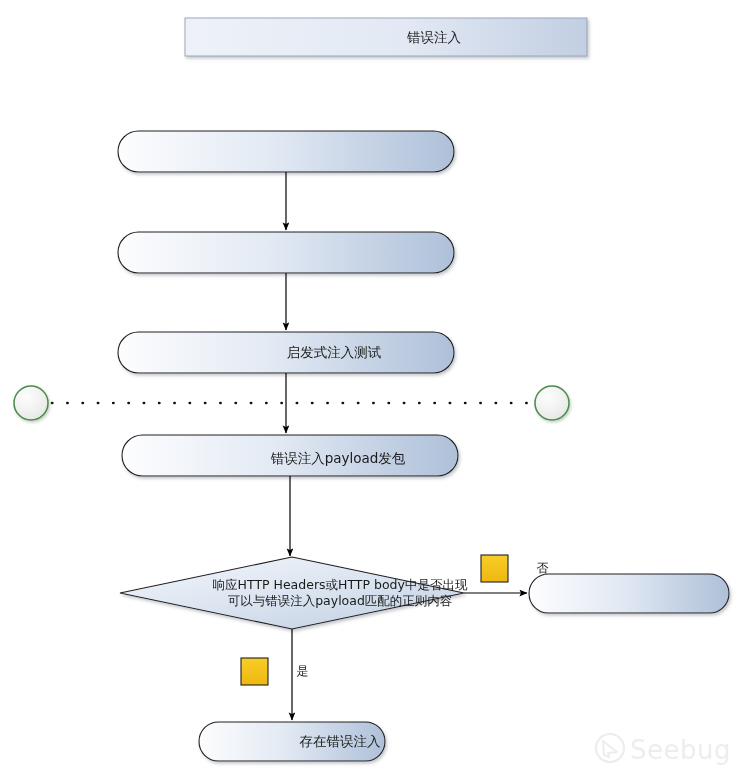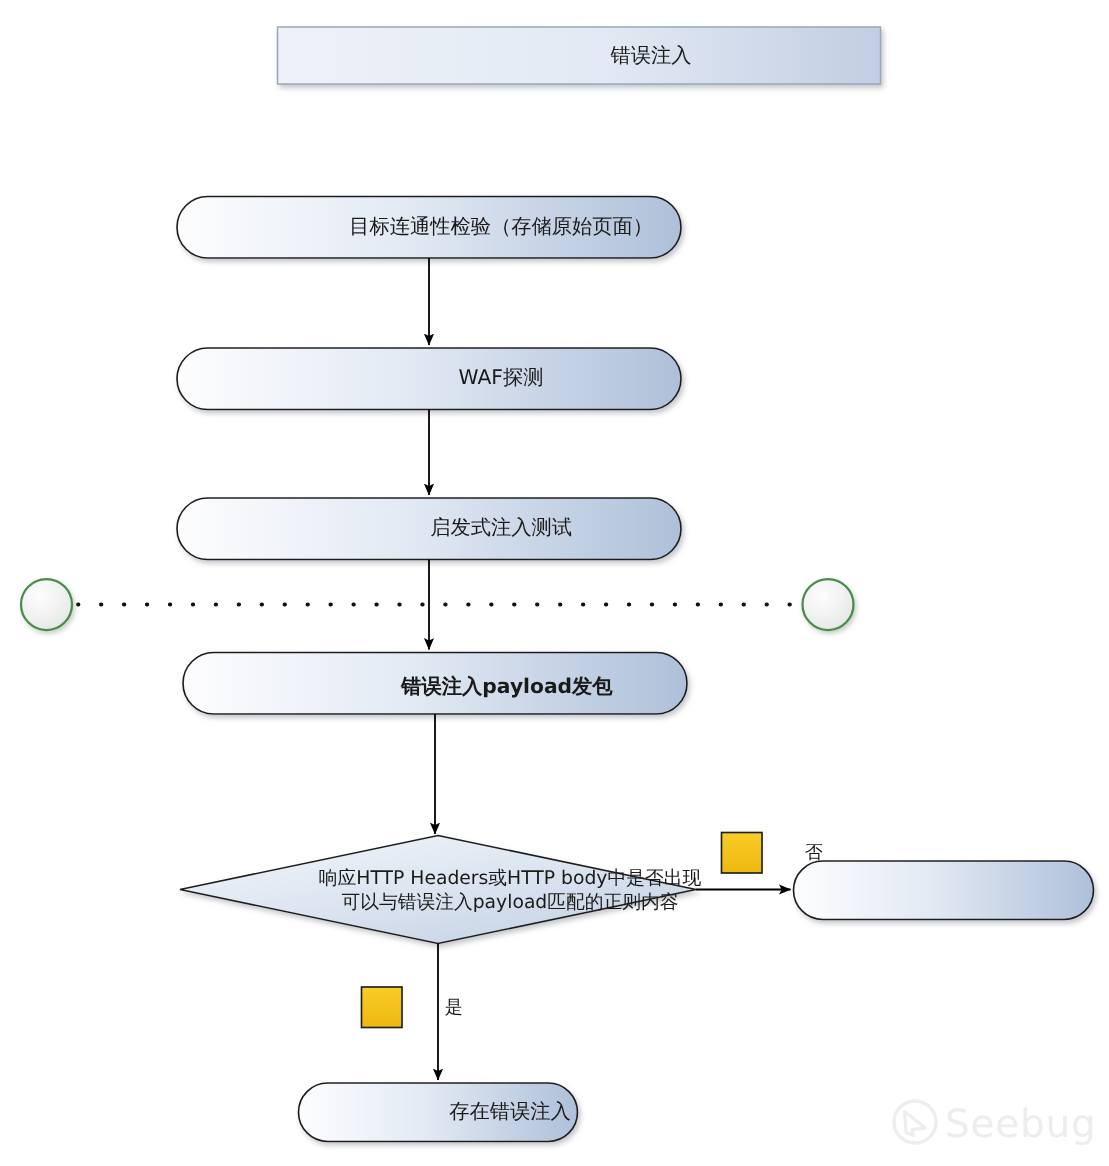--- a/index.html
+++ b/index.html
@@ -126,27 +126,25 @@
     <rect x="241" y="658" width="27" height="27" fill="url(#badgeGrad)" stroke="#1f1f1f" stroke-width="1.1"></rect>
 
     <g opacity="1">
       <circle cx="610" cy="748" r="14" fill="none" stroke="#ededed" stroke-width="2.2"></circle>
       <path d="M603,741 L617,752 L608,753 L609,757 L604,755 Z" fill="none" stroke="#ededed" stroke-width="2" stroke-linejoin="round"></path>
     </g>
   </svg>
 
   <div class="node-text title-text" style="left:185px; top:18px; width:402px; height:38px;">错误注入</div>
 
-  <div class="node-text proc-text" style="left:118px; top:131px; width:336px; height:41px;">目标连通性检验（存储原始页面）</div>
 
-  <div class="node-text proc-text" style="left:118px; top:232px; width:336px; height:41px;">WAF探测</div>
 
   <div class="node-text proc-text" style="left:118px; top:332px; width:336px; height:41px;">启发式注入测试</div>
 
-  <div class="node-text proc-text" style="left:122px; top:435px; width:336px; height:46px;font-weight:bold;">错误注入payload发包</div>
+  <div class="node-text proc-text" style="left:122px; top:435px; width:336px; height:46px;">错误注入payload发包</div>
 
 
   <div class="node-text diamond-text" style="left:120px; top:568px; width:344px; height:50px; flex-direction:column;">
     <span>响应HTTP Headers或HTTP body中是否出现</span>
     <span>可以与错误注入payload匹配的正则内容</span>
   </div>
 
   <div class="node-text proc-text" style="left:199px; top:722px; width:186px; height:39px;">存在错误注入</div>
 
   <div class="node-text badge-text" style="left:481px; top:555px; width:27px; height:27px;">否</div>

